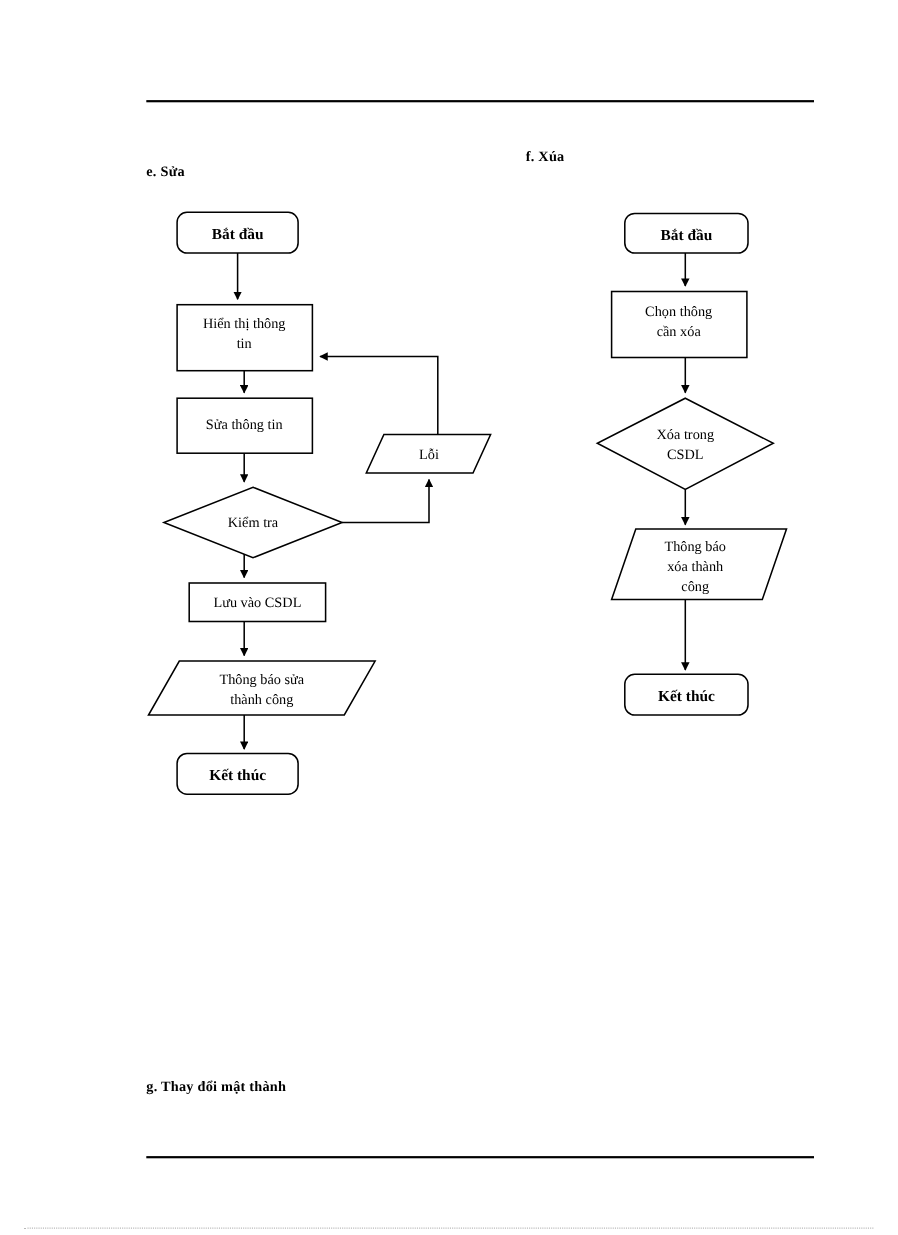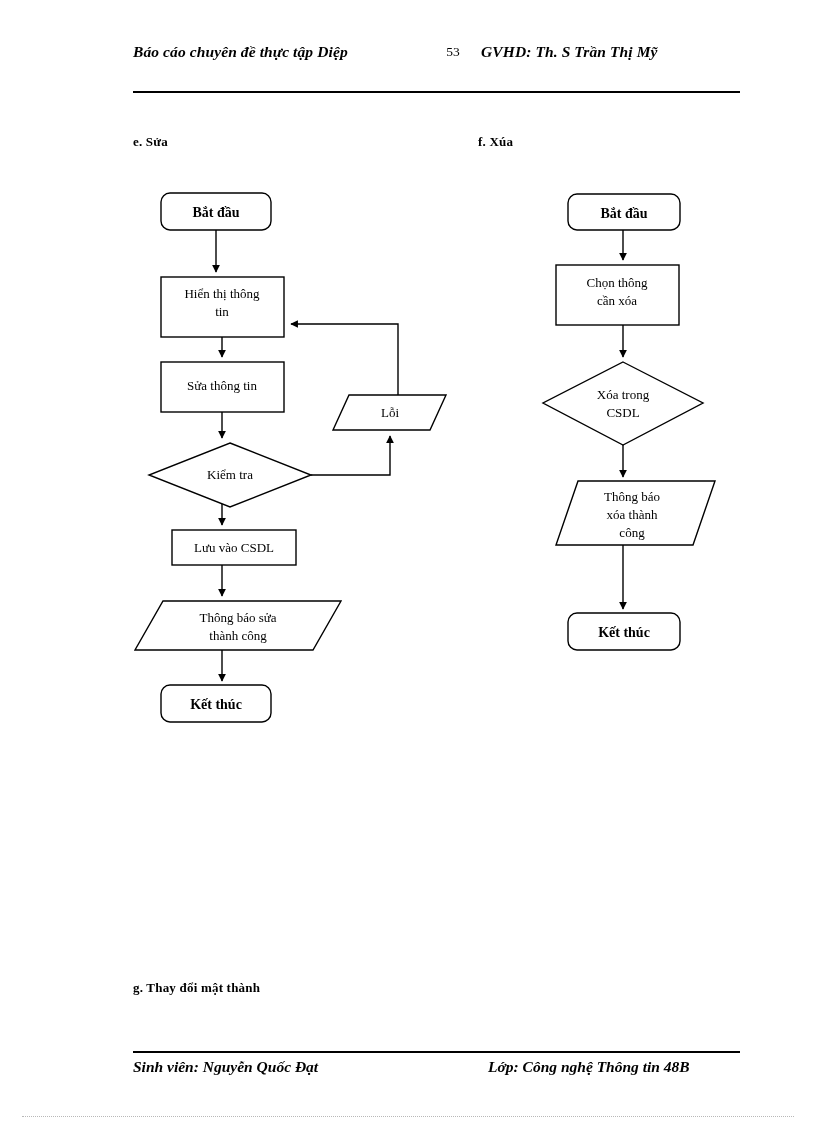--- a/index.html
+++ b/index.html
@@ -81,21 +81,21 @@
   }
 
   
   .sec-label {
     position: absolute;
     font-weight: bold;
     font-size: 13px;
     letter-spacing: 0.2px;
     white-space: nowrap;
   }
-  #label-e { left: 133px; top: 134px; }
+  #label-e { left: 133px; top: 148px; }
   #label-f { left: 478px; top: 134px; }
   #label-g { left: 133px; top: 980px; font-weight: bold; }
 
   
   .footer {
     position: absolute;
     left: 133px;
     top: 1058px;
     width: 607px;
     height: 24px;
@@ -150,25 +150,20 @@
     stroke: #000000;
     stroke-width: 1.4;
     fill: none;
   }
 </style>
 </head>
 <body>
 
 <div class="page">
 
-  <div class="header">
-    <div class="hdr-left">Báo cáo chuyên đề thực tập Diệp</div>
-    <div class="hdr-pageno">53</div>
-    <div class="hdr-right">GVHD: Th. S Trần Thị Mỹ</div>
-  </div>
   <div class="rule hdr-rule"></div>
 
   <div class="sec-label" id="label-e">e. Sửa</div>
   <div class="sec-label" id="label-f">f. Xúa</div>
   <div class="sec-label" id="label-g">g. Thay đổi mật thành</div>
 
   <svg class="flow-svg" viewBox="0 0 816 1123" xmlns="http://www.w3.org/2000/svg">
 
     <defs>
       <marker id="arrow" viewBox="0 0 10 10" refX="9" refY="5" markerWidth="5.5" markerHeight="5.5" orient="auto-start-reverse">
@@ -264,19 +259,15 @@
       </g>
 
       <g>
         <rect class="shape" x="568" y="613" width="112" height="37" rx="9" ry="9"></rect>
         <text class="node-text-bold" x="624" y="637" text-anchor="middle">Kết thúc</text>
       </g>
     </g>
   </svg>
 
   <div class="rule ftr-rule"></div>
-  <div class="footer">
-    <div class="ftr-left">Sinh viên: Nguyễn Quốc Đạt</div>
-    <div class="ftr-right">Lớp: Công nghệ Thông tin 48B</div>
-  </div>
 
   <div class="bottom-dots"></div>
 </div>
 
 </body></html>

